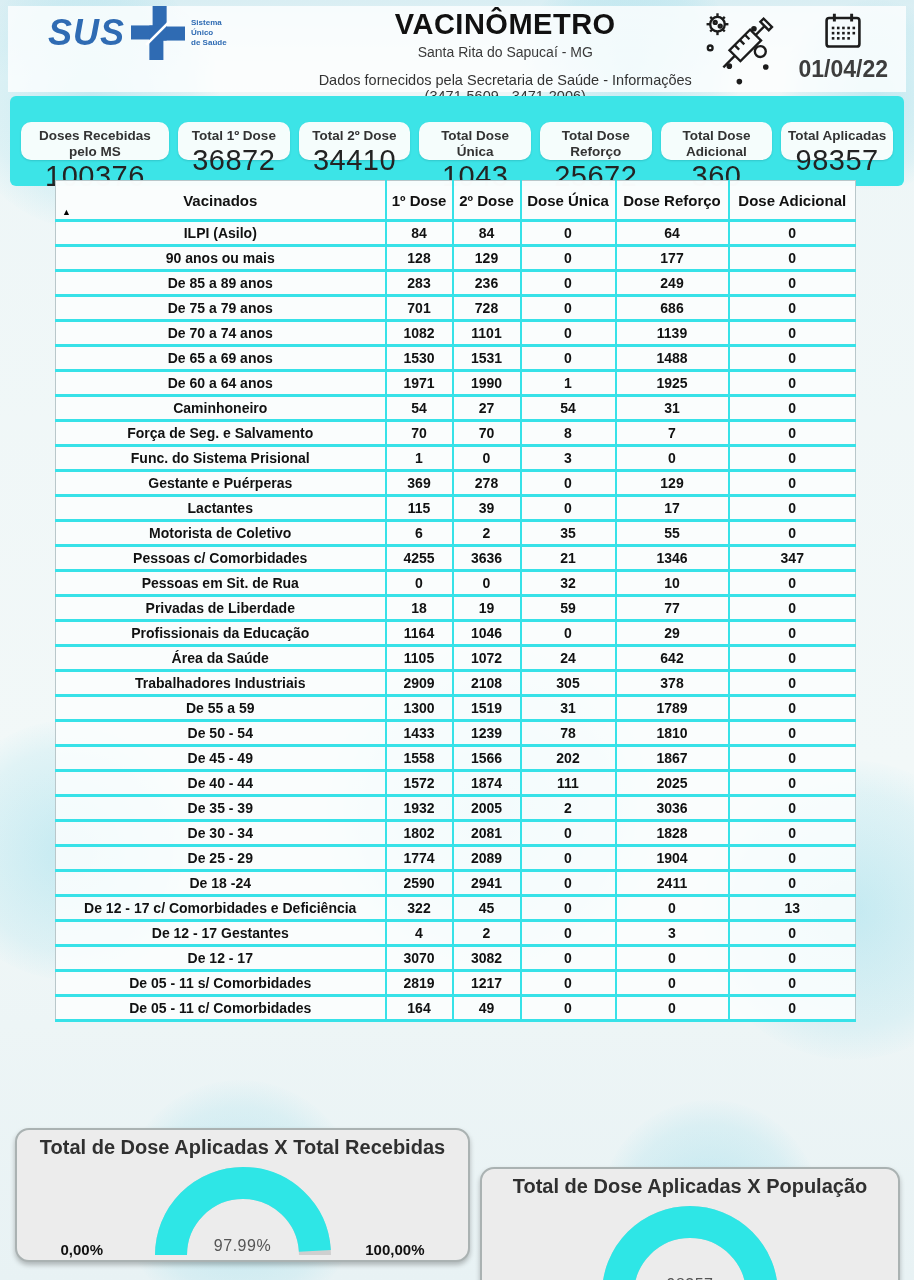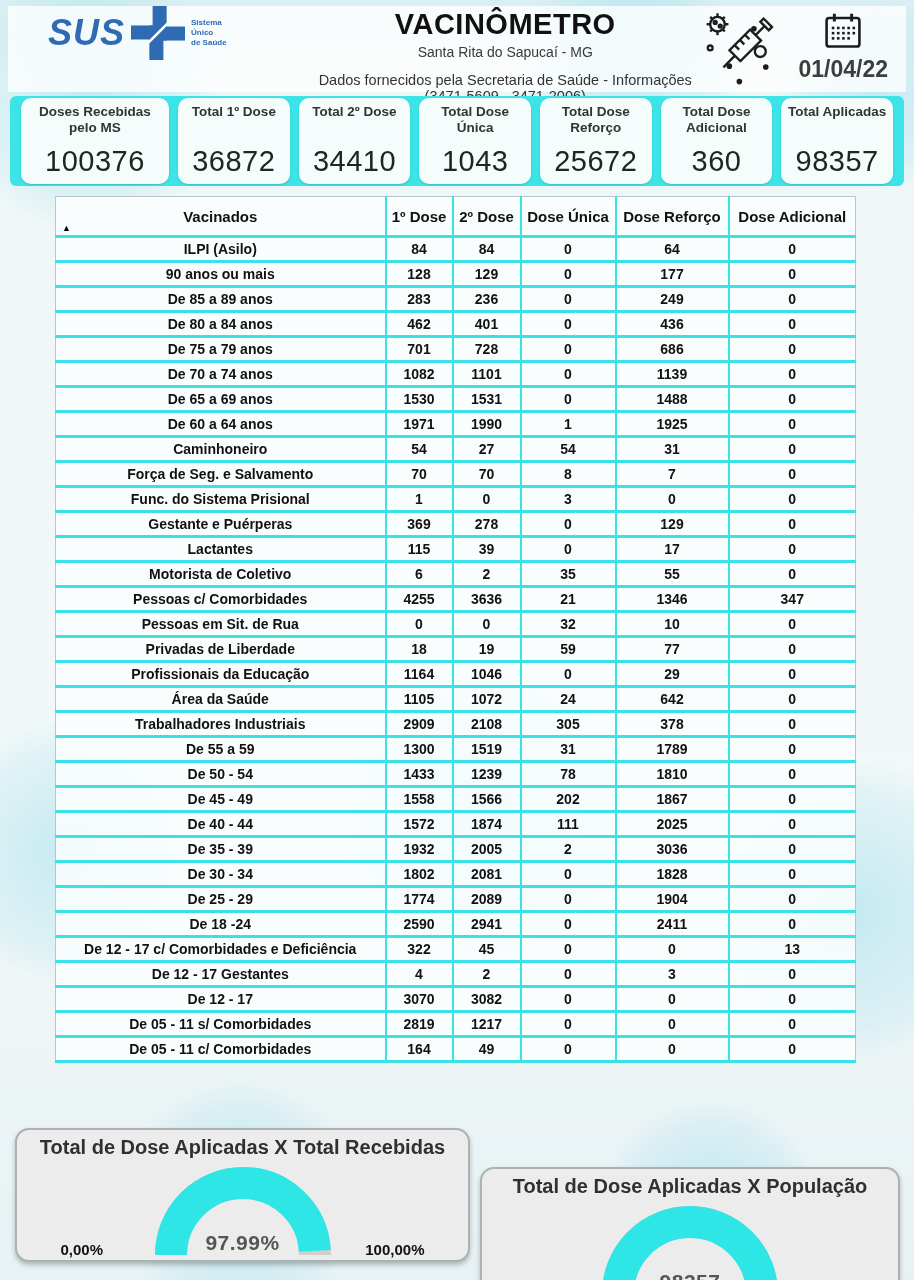--- a/index.html
+++ b/index.html
@@ -19,50 +19,50 @@
   .title-block { flex:1; text-align:center; padding-top:2px; }
   .main-title { font-size:29px; font-weight:800; color:#111; letter-spacing:.5px; }
   .sub1 { font-size:14px; color:#3a3a3a; margin-top:3px; }
   .sub2 { font-size:14.5px; color:#333; margin-top:12px; }
   .header-right { display:flex; align-items:center; gap:14px; padding-right:18px; }
   .date-col { display:flex; flex-direction:column; align-items:center; gap:6px; }
   .date-text { font-size:23px; font-weight:700; color:#3d3d3d; }
 
   
   .band { position:absolute; top:96px; left:10px; right:10px; height:90px;
-          background:#3ce4e7; border-radius:6px; display:flex; gap:9px; padding:2px 11px; }
+          background:#3ce4e7; border-radius:6px; display:flex; gap:9px; padding:26px 11px; }
   .card { background:#f5fdfc; border-radius:10px; flex:1; display:flex; flex-direction:column;
           justify-content:space-between; padding:6px 4px 6px; text-align:center; box-shadow:0 1px 2px rgba(0,60,70,.18); }
   .card:first-child { flex:1.35; }
   .card-label { font-size:13.5px; font-weight:600; color:#333; line-height:1.2; }
   .card-value { font-size:29px; font-weight:400; color:#232323; letter-spacing:.5px; }
 
   
-  .vtable { position:absolute; top:196px; left:55px; width:800px; border-collapse:collapse;
+  .vtable { position:absolute; top:180px; left:55px; width:800px; border-collapse:collapse;
             table-layout:fixed; background:rgba(251,254,254,.85); border:1px solid #b9c7ca; }
   .vtable th, .vtable td { border-bottom:3px solid #37e2e8; border-left:2px solid #37e2e8;
             text-align:center; vertical-align:middle; color:#111; overflow:hidden; white-space:nowrap; }
   .vtable th:first-child, .vtable td:first-child { border-left:none; }
   .vtable thead th { height:40px; font-size:15px; font-weight:700; position:relative; background:rgba(250,253,253,.9); }
   .vtable tbody tr { height:25px; }
   .vtable tbody td { font-size:14px; font-weight:700; }
   .sort { position:absolute; left:6px; bottom:2px; font-size:9px; color:#000; cursor:pointer; }
   col.c0{width:330px} col.c1{width:67px} col.c2{width:68px} col.c3{width:95px} col.c4{width:113px} col.c5{width:127px}
 
   
   .gauge-card { position:absolute; top:1128px; height:134px; background:#ececec;
                 border:2px solid #aab2b2; border-radius:14px; box-shadow:0 3px 5px rgba(0,0,0,.25);
                 display:flex; flex-direction:column; align-items:center; padding-top:6px; }
   .gauge-left { left:15px; width:455px; }
   .gauge-right { left:480px; width:420px;margin-top:39px; }
   .gauge-title { font-size:20px; font-weight:800; color:#303030; }
   .gauge-area { position:relative; width:380px; flex:1; display:flex; justify-content:center; }
   .gauge-svg { display:block; }
   .gauge-value { position:absolute; left:50%; transform:translateX(-50%); bottom:5px;
-                 font-size:21px; color:#555; letter-spacing:.5px;font-weight:bold; }
+                 font-size:16px; color:#555; letter-spacing:.5px; }
   .gauge-min { position:absolute; left:8px; bottom:2px; font-size:15px; font-weight:800; color:#111; }
   .gauge-max { position:absolute; right:8px; bottom:2px; font-size:15px; font-weight:800; color:#111; }
 
   svg.icon { display:block; }
 </style>
 </head>
 <body>
 
 <div class="page">
 
@@ -226,28 +226,20 @@
         </tr>
         <tr>
           <td>De 85 a 89 anos</td>
           <td>283</td>
           <td>236</td>
           <td>0</td>
           <td>249</td>
           <td>0</td>
         </tr>
         <tr>
-          <td>De 80 a 84 anos</td>
-          <td>462</td>
-          <td>401</td>
-          <td>0</td>
-          <td>436</td>
-          <td>0</td>
-        </tr>
-        <tr>
           <td>De 75 a 79 anos</td>
           <td>701</td>
           <td>728</td>
           <td>0</td>
           <td>686</td>
           <td>0</td>
         </tr>
         <tr>
           <td>De 70 a 74 anos</td>
           <td>1082</td>

